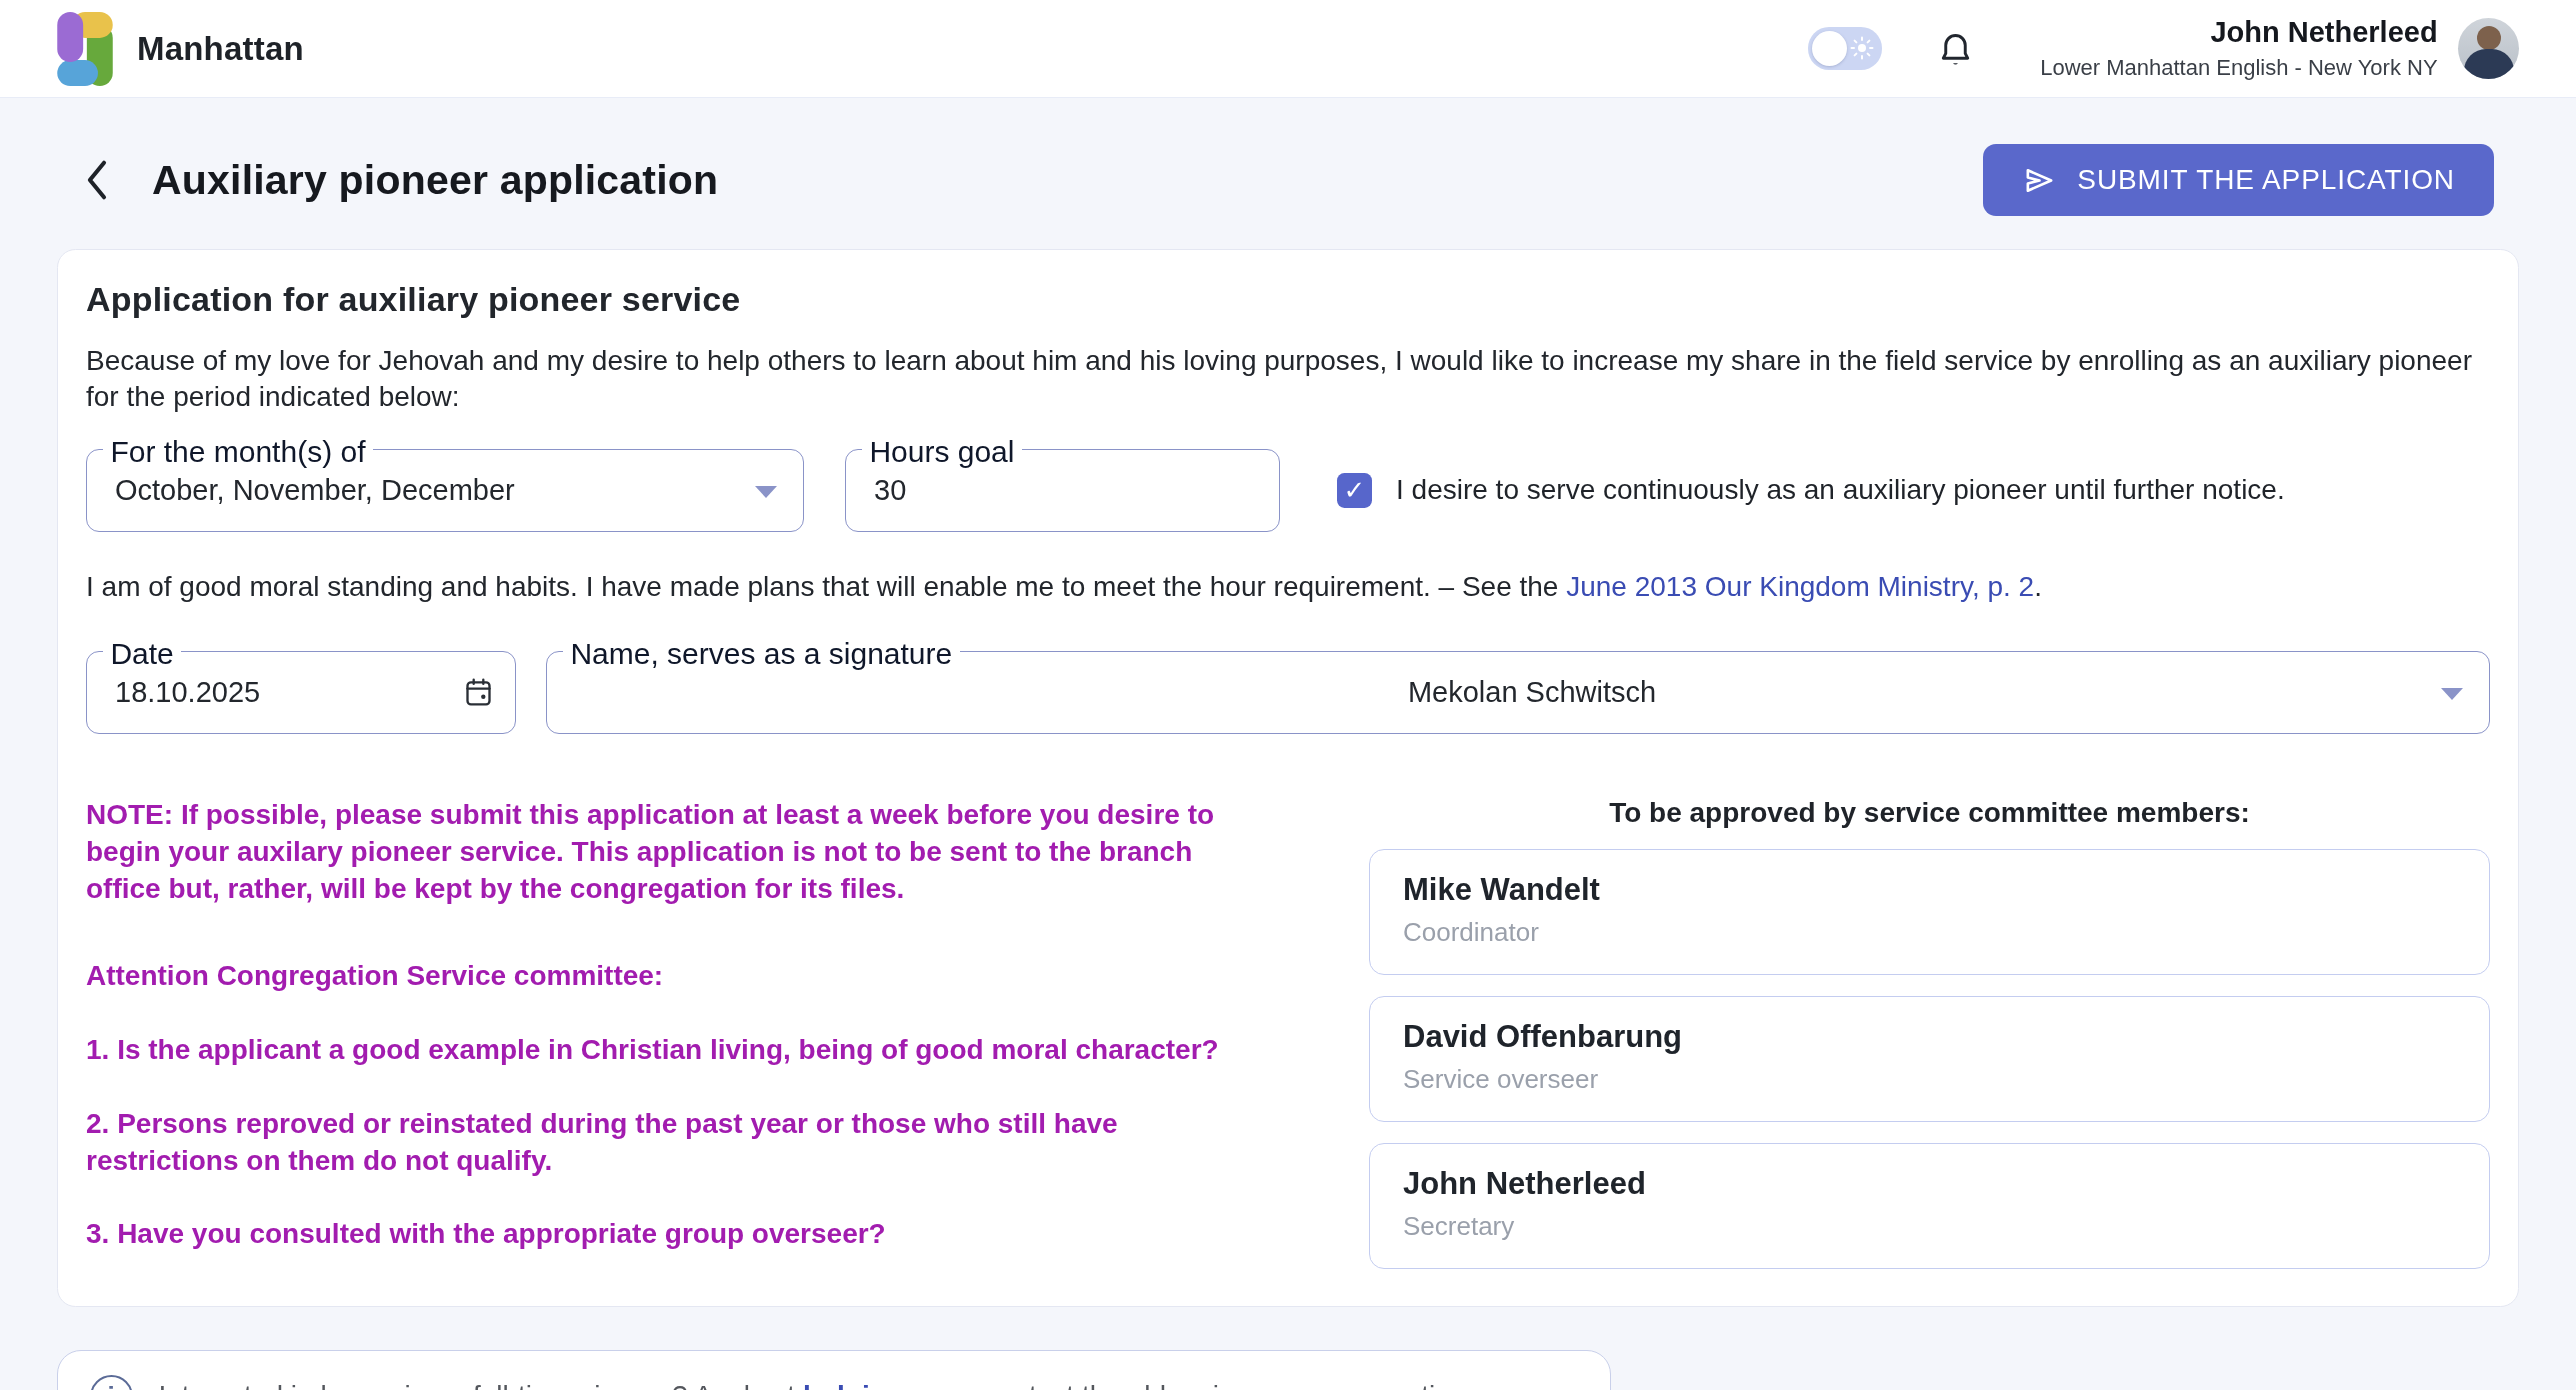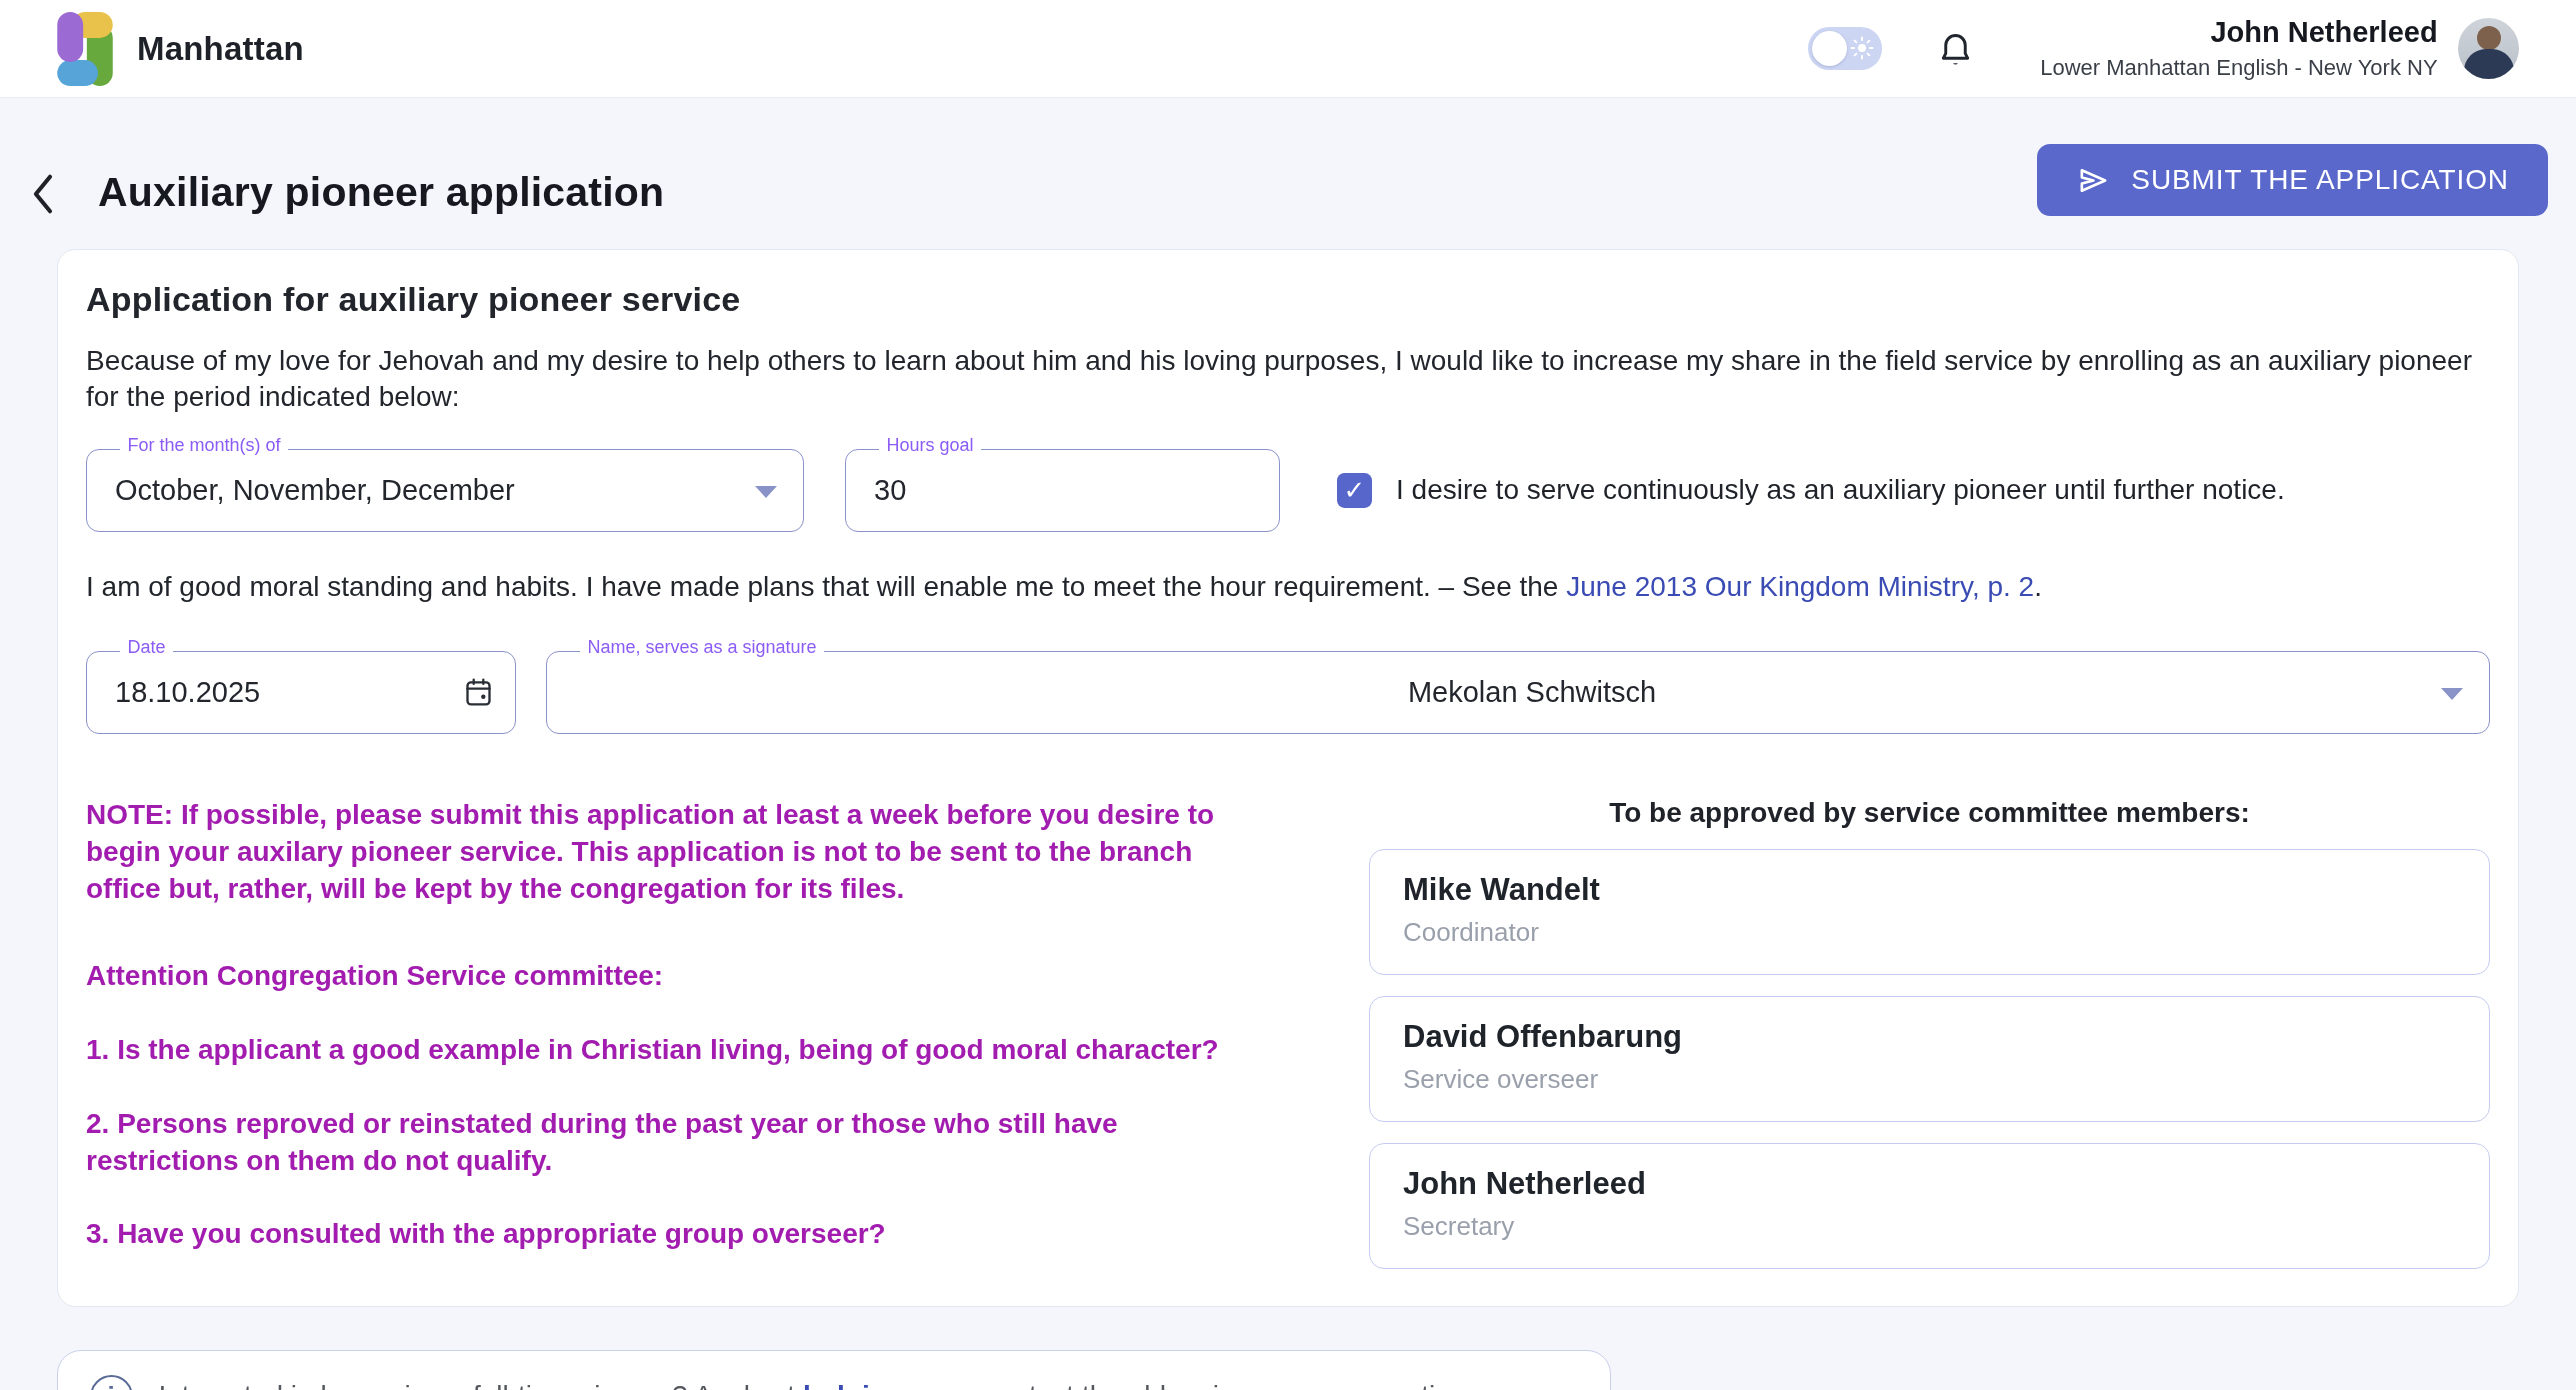--- a/index.html
+++ b/index.html
@@ -39,21 +39,21 @@
   .avatar::before { 
     content:""; position:absolute; left:18.5px; top:8.3px; width:24px; height:24px;
     border-radius:50%; background:#7d614c;
   }
   .avatar::after { 
     content:""; position:absolute; left:5.6px; top:31px; width:50px; height:37px;
     border-radius:22px 22px 0 0; background:#2c3a55;
   }
   
   .title-row {
-    display:flex; align-items:flex-end; padding:0 28px; margin-top:46px;
+    display:flex; align-items:center; padding:0 82px; margin-top:46px;
   }
   .back-btn { width:44px; height:44px; display:flex; align-items:center; justify-content:flex-start; cursor:pointer; }
   .page-title { font-size:41px; font-weight:700; color:#16191f; margin-left:26px; letter-spacing:0.2px; }
   .submit-btn {
     margin-left:auto; height:72px; padding:0 39px; border:none; border-radius:13px;
     background:#5a68cb; color:#ffffff; font-family:inherit;
     font-size:28px; font-weight:500; letter-spacing:0.9px;
     display:flex; align-items:center; gap:20.4px; cursor:pointer;
   }
   
@@ -63,22 +63,22 @@
     padding:30px 28px 37px 28px;
   }
   .card h2 { font-size:34px; font-weight:700; color:#22262c; letter-spacing:0.2px; }
   .intro { font-size:28px; line-height:1.3; margin-top:24px; color:#22262c; }
   
   .field {
     position:relative; border:1.9px solid #8a93c8; border-radius:13px;
     height:83px; display:flex; align-items:center; background:#fff;
   }
   .field .flabel {
-    position:absolute; top:-15px; left:33px; background:#ffffff; padding:0 7.4px;
-    font-size:18px; color:#8b5cf6; white-space:nowrap;
+    position:absolute; top:-15px; left:16px; background:#ffffff; padding:0 7.4px;
+    font-size:30px; color:#0f172a; white-space:nowrap;
   }
   .field .fvalue { font-size:29px; color:#23272d; padding-left:28px; }
   .field input {
     border:none; outline:none; font-family:inherit; font-size:29px; color:#23272d;
     padding-left:28px; width:100%; background:transparent;
   }
   .dd-arrow {
     position:absolute; right:26px; top:50%; margin-top:-4.6px;
     width:0; height:0; border-left:11px solid transparent; border-right:11px solid transparent;
     border-top:12px solid #8a93c8;

